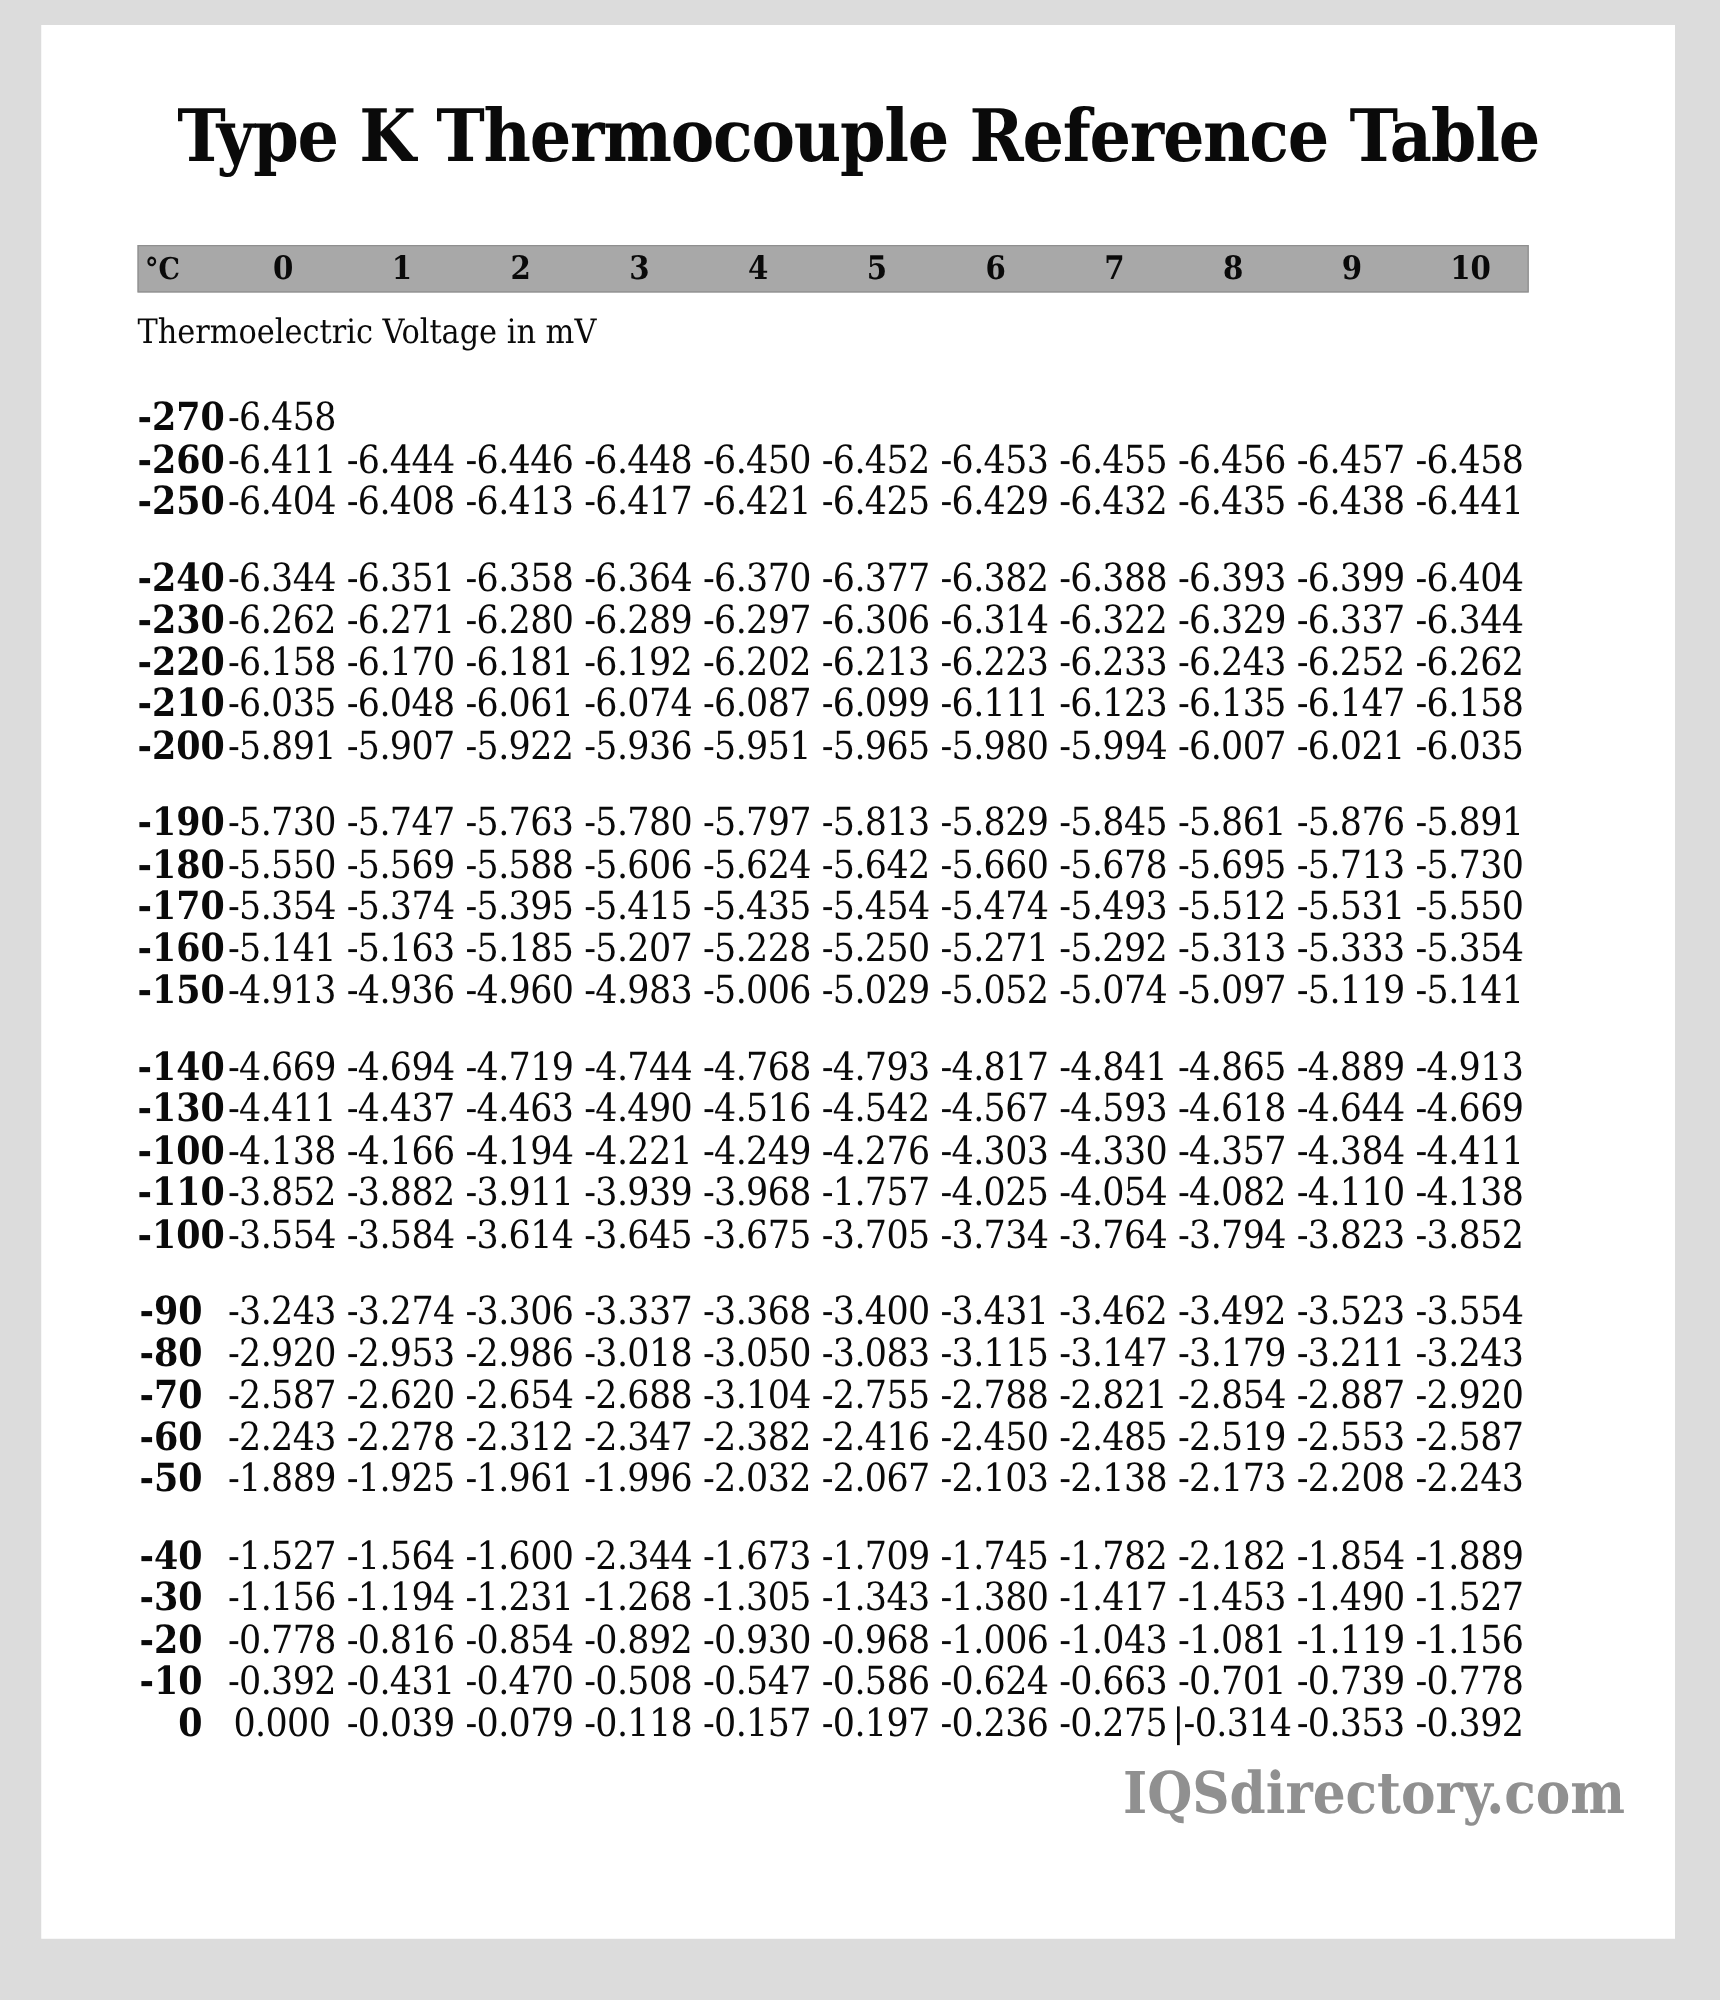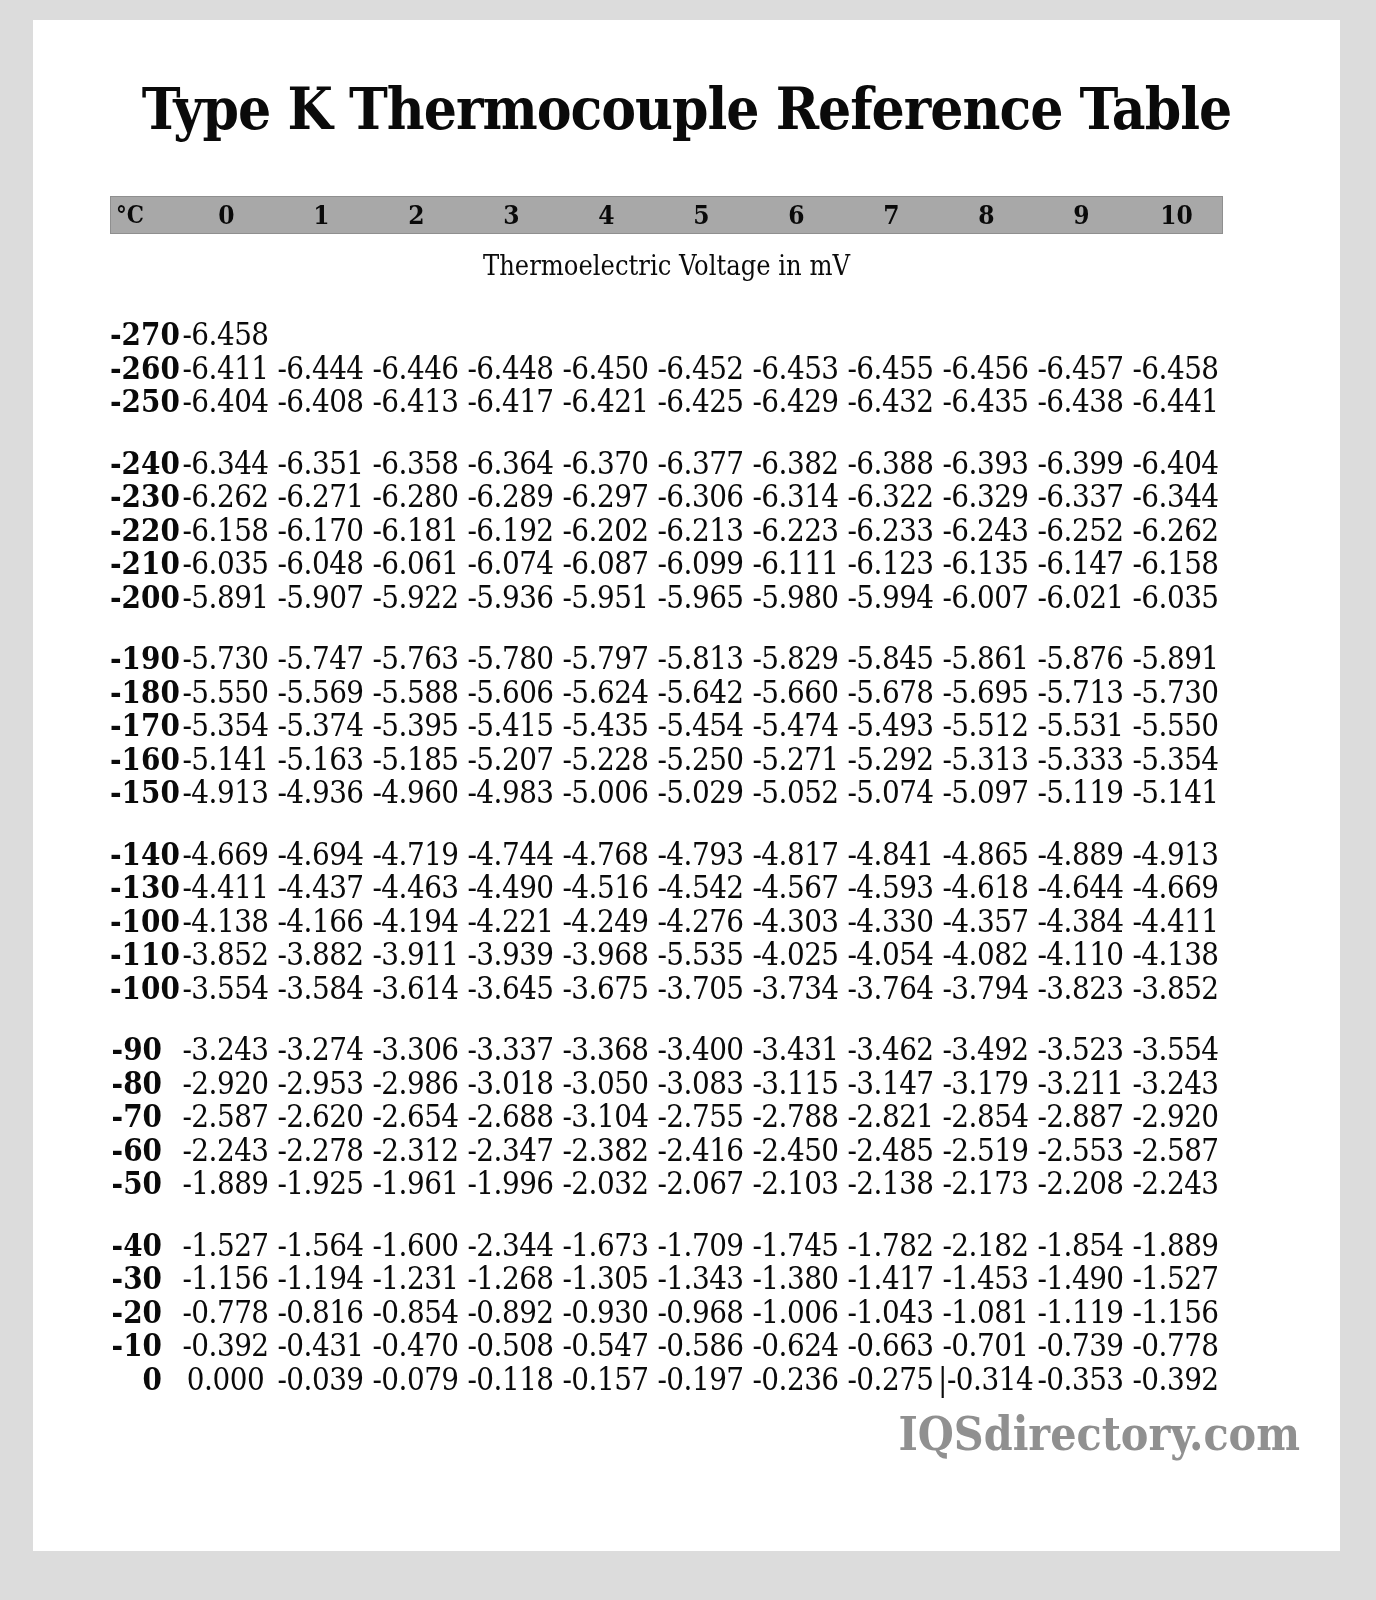--- a/index.html
+++ b/index.html
@@ -31,21 +31,21 @@
     height:38px;align-items:center;
     background:var(--header-bar);
     border:1px solid #8f8f8f;
     font-weight:bold;font-size:26px;
     font-stretch:condensed;
   }
   .header-bar .cell{text-align:center;}
   .header-bar .cell.unit{text-align:left;padding-left:5px;font-size:24px;}
   .subtitle{
     margin-top:16px;
-    text-align:center;font-size:27px;line-height:1.2;
+    text-align:left;font-size:27px;line-height:1.2;
     font-stretch:condensed;
   }
   .rows{margin-top:36px;}
   .row{
     display:grid;
     grid-template-columns:68px repeat(11,95px);
     height:33.5px;line-height:33.5px;
     font-size:31px;letter-spacing:-0.5px;
     font-stretch:condensed;
   }
@@ -313,21 +313,21 @@
           <div class="cell val">-4.384</div>
           <div class="cell val">-4.411</div>
         </div>
         <div class="row">
           <div class="cell temp">-110</div>
           <div class="cell val">-3.852</div>
           <div class="cell val">-3.882</div>
           <div class="cell val">-3.911</div>
           <div class="cell val">-3.939</div>
           <div class="cell val">-3.968</div>
-          <div class="cell val">-5.535</div>
+          <div class="cell val">-1.757</div>
           <div class="cell val">-4.025</div>
           <div class="cell val">-4.054</div>
           <div class="cell val">-4.082</div>
           <div class="cell val">-4.110</div>
           <div class="cell val">-4.138</div>
         </div>
         <div class="row">
           <div class="cell temp">-100</div>
           <div class="cell val">-3.554</div>
           <div class="cell val">-3.584</div>

